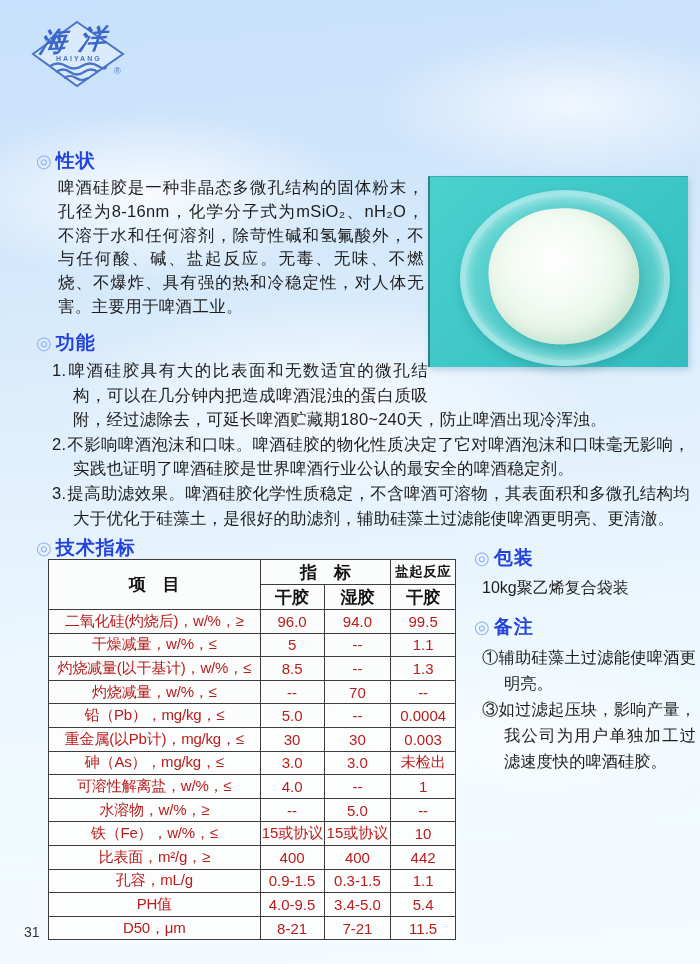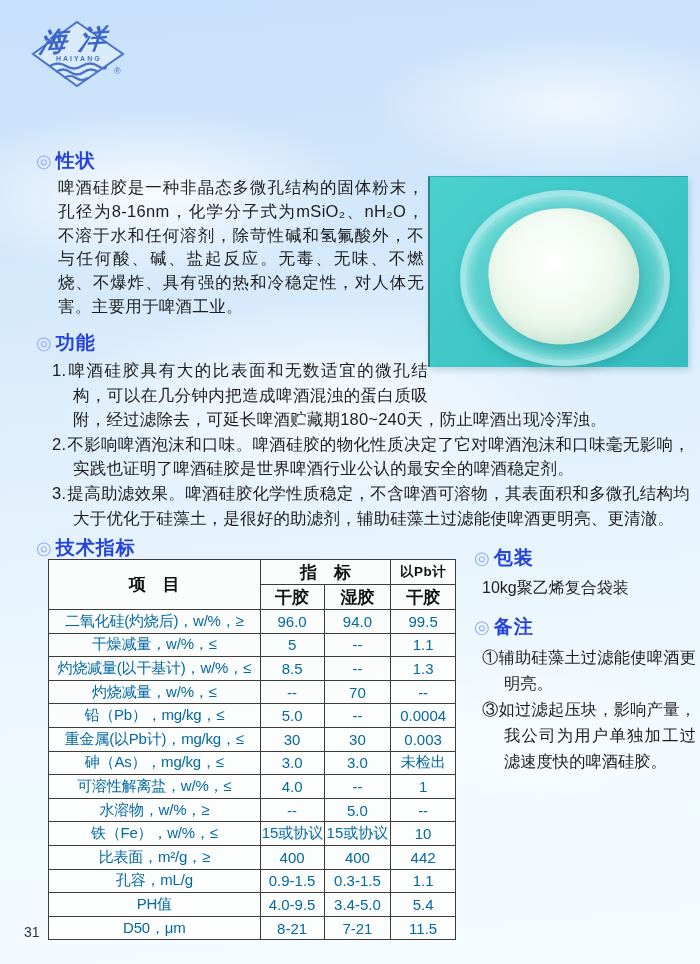--- a/index.html
+++ b/index.html
@@ -63,21 +63,21 @@
   .func-item .num{margin-right:1px;}
   .img-spacer{float:right;width:262px;height:26px;}
 
   
   .spec-table{position:absolute;left:48px;top:559px;width:408px;border-collapse:collapse;
     background:rgba(252,253,253,.95);table-layout:fixed;}
   .spec-table th,.spec-table td{border:1px solid #3c3c3c;text-align:center;vertical-align:middle;
     padding:0 1px;white-space:nowrap;overflow:hidden;}
   .spec-table th{font-size:17px;font-weight:bold;height:24px;color:#111;}
   .spec-table th.h-typ{font-size:13.5px;letter-spacing:.5px;}
-  .spec-table td{font-size:15px;height:22.6px;color:#0369a1;}
+  .spec-table td{font-size:15px;height:22.6px;color:#b91c1c;}
   .spec-table td.c-item{font-size:15px;letter-spacing:-.2px;}
   .col-item{width:52%;} .col-dry{width:15.7%;} .col-wet{width:16.4%;} .col-typ{width:15.9%;}
 
   
   .pack-text{position:absolute;left:482px;top:578px;width:210px;font-size:16px;color:#1d1d1d;}
   .notes-list{position:absolute;left:482px;top:644px;width:214px;font-size:16.3px;line-height:26px;color:#1d1d1d;}
   .note-item{padding-left:22px;text-indent:-22px;text-align:justify;}
 
   .page-num{position:absolute;left:24px;top:924px;font-size:14px;color:#333;}
 </style>
@@ -132,21 +132,21 @@
     <colgroup>
       <col class="col-item">
         <col class="col-dry">
         <col class="col-wet">
         <col class="col-typ">
     </colgroup>
     <thead>
       <tr>
         <th rowspan="2">项　目</th>
         <th colspan="2">指　标</th>
-        <th class="h-typ">以Pb计</th>
+        <th class="h-typ">盐起反应</th>
       </tr>
       <tr>
         <th>干胶</th>
         <th>湿胶</th>
         <th>干胶</th>
       </tr>
     </thead>
     <tbody id="specBody">
         <tr>
           <td class="c-item">二氧化硅(灼烧后)，w/%，≥</td>

